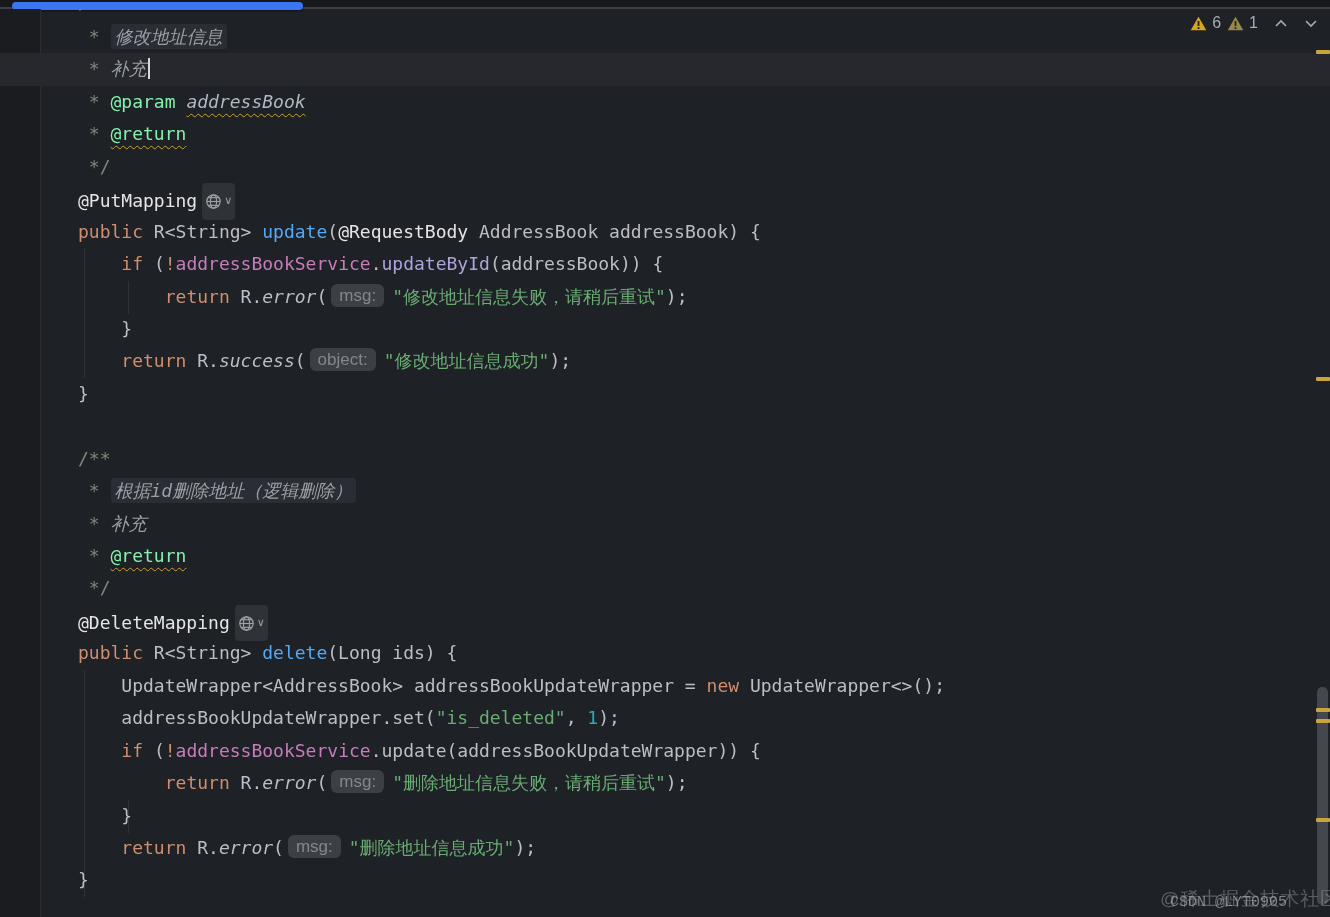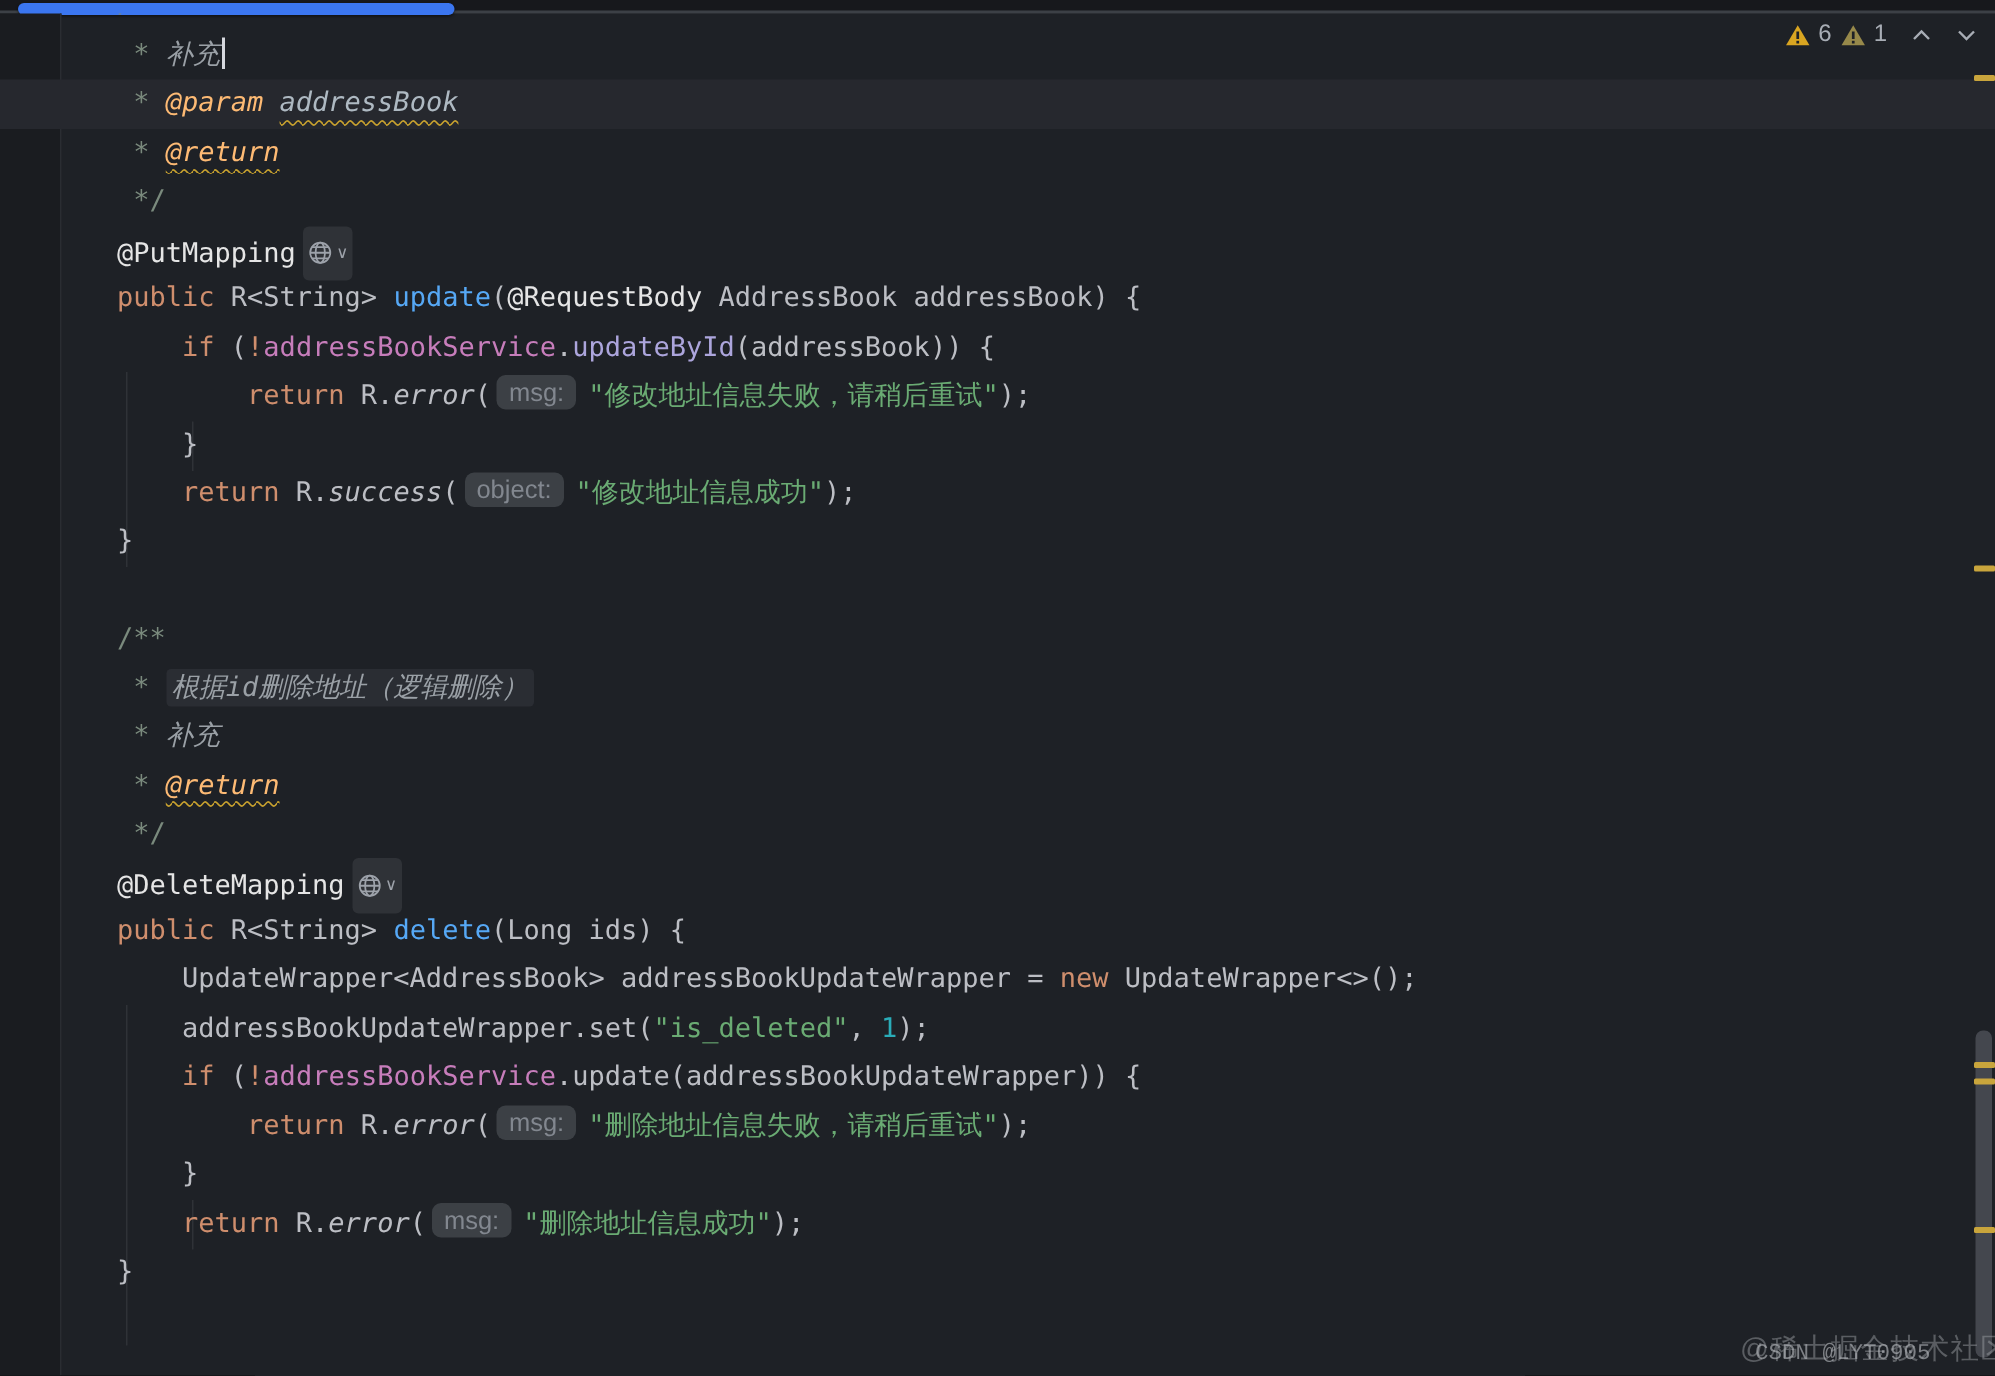--- a/index.html
+++ b/index.html
@@ -27,21 +27,21 @@
   .ann{color:#e5e5e5;}
   .field{color:#C77DBB;}
   .mcall{color:#ACA5DC;}
   .mth-it{color:#BCBEC4;font-style:italic;}
   .str{color:#6AAB73;}
   .num{color:#2AACB8;}
   .plain{color:#BCBEC4;}
   .doc,.docstar{color:#7A8A7D;}
   .doccmt{color:#9AA0A6;font-style:italic;}
   .dochl-it{color:#9AA0A6;font-style:italic;background:#2A2D33;border-radius:3px;padding:2px 4px;}
-  .doctag{color:#fdba74;font-style:italic;}
+  .doctag{color:#86efac;}
   .docparam{color:#AEB9C2;font-style:italic;}
   .wavy{text-decoration:underline wavy #C9A22E 1px;text-underline-offset:5px;}
   .inlay{display:inline-block;background:#3C4045;color:#82878F;border-radius:6px;
          font-size:17px;line-height:21px;padding:1px 8px;margin:0 8px 0 4px;
          font-family:"Liberation Sans",sans-serif;vertical-align:2px;}
   .globe-chip{display:inline-flex;align-items:center;background:#2F3237;border-radius:4px;
               padding:2px 3px;margin-left:5px;vertical-align:-3px;}
   .globe-chip svg{display:block;}
   .chev-sm{color:#9DA2AA;font-size:11px;margin-left:2px;font-family:"DejaVu Sans",sans-serif;}
   .caret{display:inline-block;width:2px;height:21px;background:#D6D8DE;vertical-align:-4px;margin-left:1px;}
@@ -79,20 +79,21 @@
   <div class="top-fragment">
     <span class="doc">/**</span>
   </div>
 
   <div class="guide" style="left:84px;top:248px;height:130px;"></div>
   <div class="guide" style="left:128px;top:281px;height:33px;"></div>
   <div class="guide" style="left:84px;top:670px;height:227px;"></div>
   <div class="guide" style="left:128px;top:800px;height:33px;"></div>
 
   <div class="code" id="code">
+      <div class="line"><span class="tok docstar"> * </span><span class="tok dochl-it">修改地址信息</span></div>
       <div class="line"><span class="tok docstar"> * </span><span class="tok doccmt">补充</span><span class="caret"></span></div>
       <div class="line"><span class="tok docstar"> * </span><span class="tok doctag">@param</span><span class="tok plain"> </span><span class="tok docparam wavy">addressBook</span></div>
       <div class="line"><span class="tok docstar"> * </span><span class="tok doctag wavy">@return</span></div>
       <div class="line"><span class="tok docstar"> */</span></div>
       <div class="line"><span class="tok ann">@PutMapping</span><span class="globe-chip"><svg width="17" height="17" viewBox="0 0 16 16">
             <g fill="none" stroke="#9DA2AA" stroke-width="1.1">
               <circle cx="8" cy="8" r="6.3"></circle>
               <ellipse cx="8" cy="8" rx="2.9" ry="6.3"></ellipse>
               <line x1="1.7" y1="8" x2="14.3" y2="8"></line>
               <line x1="2.6" y1="4.4" x2="13.4" y2="4.4"></line>

